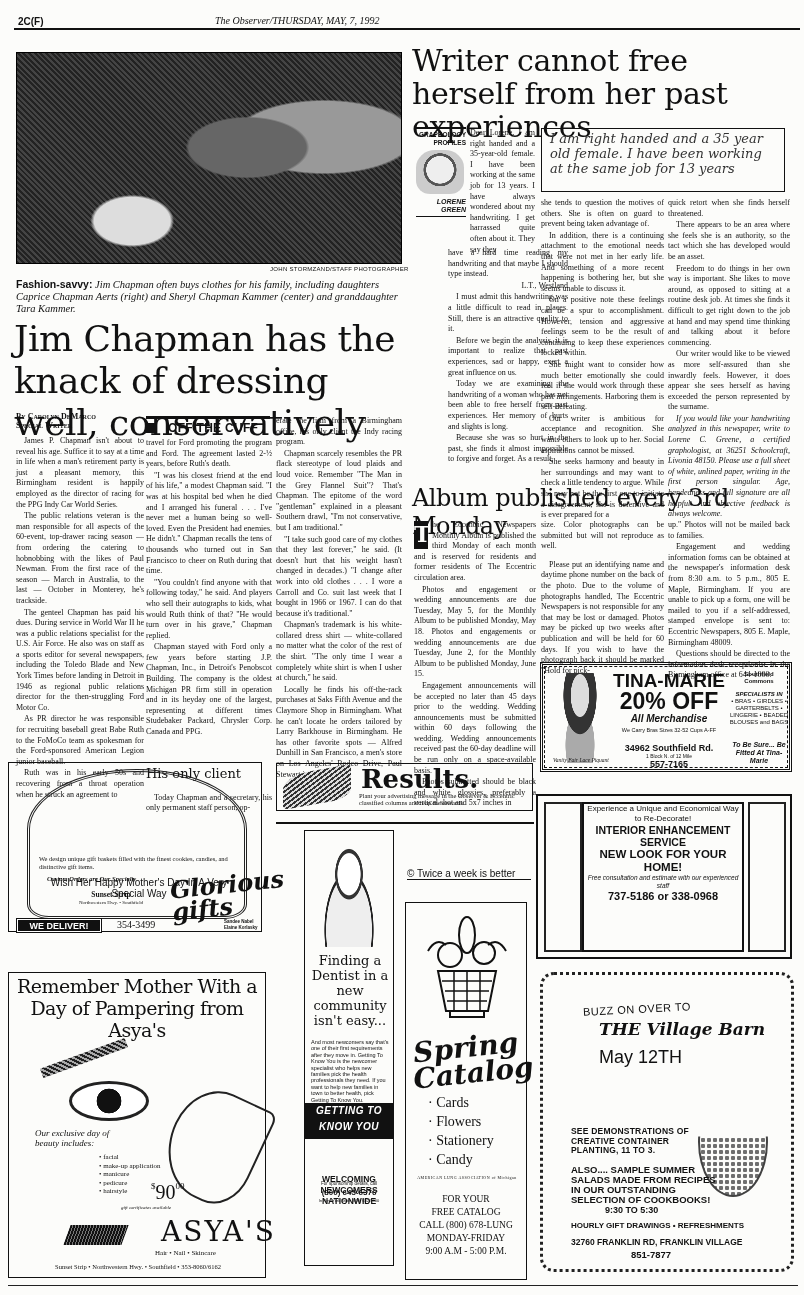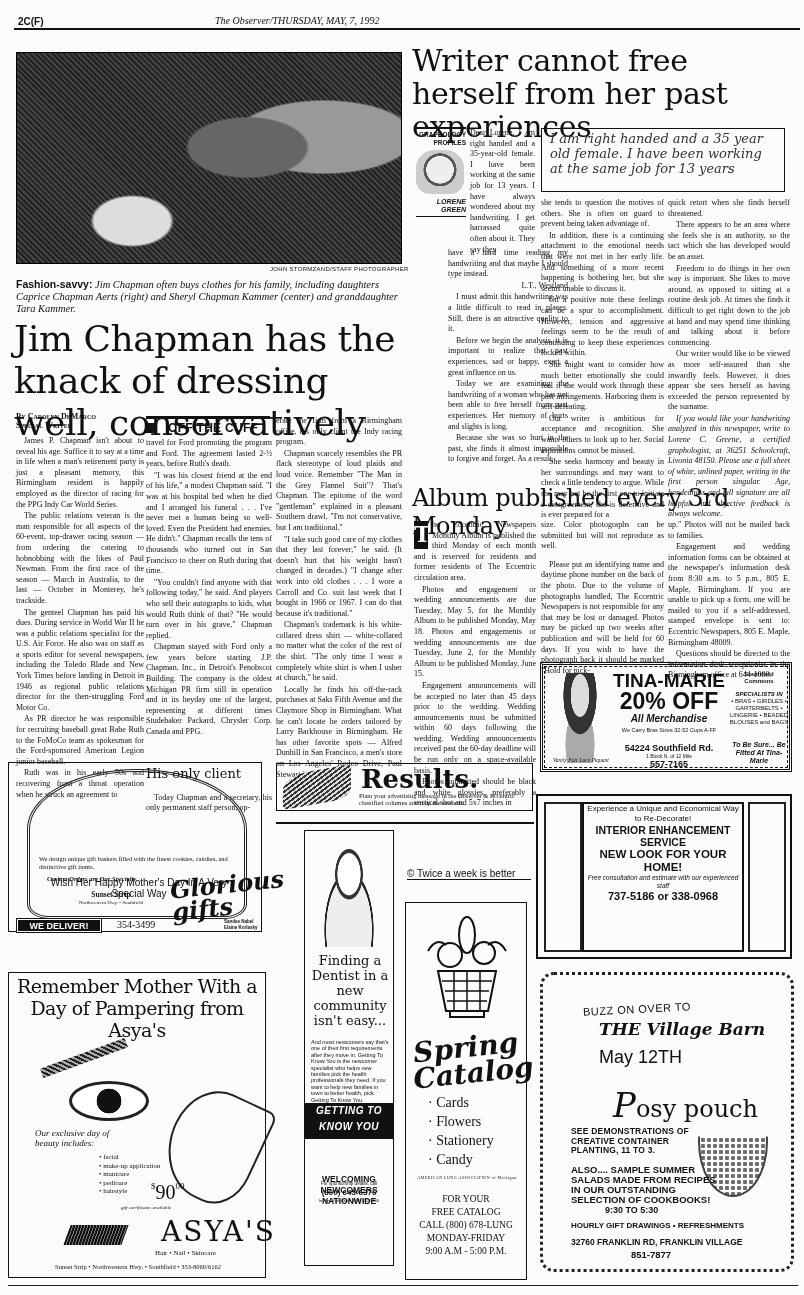--- a/index.html
+++ b/index.html
@@ -251,21 +251,21 @@
   <p>Questions should be directed to the information desk receptionist in the Birmingham office at 644-1000.</p>
 </div>
 
 <div id="tina" class="abs">
   <div id="tina-fig" class="abs"></div>
   <div id="tina-fig-cap" class="abs">Vanity Fair Lace Piquant</div>
   <div id="tina-name" class="abs">TINA-MARIE</div>
   <div id="tina-off" class="abs">20% OFF</div>
   <div id="tina-all" class="abs">All Merchandise</div>
   <div id="tina-sizes" class="abs">We Carry Bras Sizes 32-52 Cups A-FF</div>
-  <div id="tina-addr" class="abs">54224 Southfield Rd.</div>
+  <div id="tina-addr" class="abs">34962 Southfield Rd.</div>
   <div id="tina-addr-sub" class="abs">1 Block N. of 12 Mile</div>
   <div id="tina-phone" class="abs">557-7165</div>
   <div id="tina-loc" class="abs">Southfield Commons</div>
   <div id="tina-spec" class="abs">
     <i>SPECIALISTS IN</i><br>
     <span>• BRAS • GIRDLES • GARTERBELTS • LINGERIE • BEADED BLOUSES and BAGS</span>
   </div>
   <div id="tina-sure" class="abs">To Be Sure... Be Fitted At Tina-Marie</div>
 </div>
 
@@ -363,21 +363,20 @@
   <div id="asya-logo" class="abs">ASYA'S</div>
   <div id="asya-sub" class="abs">Hair • Nail • Skincare</div>
   <div id="asya-addr" class="abs">Sunset Strip • Northwestern Hwy. • Southfield • 353-8060/6162</div>
 </div>
 
 <div id="barn" class="abs">
   <div id="barn-basket" class="abs"></div>
   <div id="barn-buzz" class="abs">BUZZ ON OVER TO</div>
   <div id="barn-name" class="abs">THE Village Barn</div>
   <div id="barn-date" class="abs">May 12TH</div>
-  <div id="barn-posy" class="abs"><b>P</b><span>osy pouch</span></div>
   <div id="barn-see" class="abs">SEE DEMONSTRATIONS OF CREATIVE CONTAINER PLANTING, 11 TO 3.</div>
   <div id="barn-also" class="abs">ALSO.... SAMPLE SUMMER SALADS MADE FROM RECIPES IN OUR OUTSTANDING SELECTION OF COOKBOOKS!</div>
   <div id="barn-hours" class="abs">9:30 TO 5:30</div>
   <div id="barn-draw" class="abs">HOURLY GIFT DRAWINGS • REFRESHMENTS</div>
   <div id="barn-addr" class="abs">32760 FRANKLIN RD, FRANKLIN VILLAGE</div>
   <div id="barn-phone" class="abs">851-7877</div>
 </div>
 
 <div class="abs hrule" style="left:8px;top:1285px;width:790px"></div>
 

